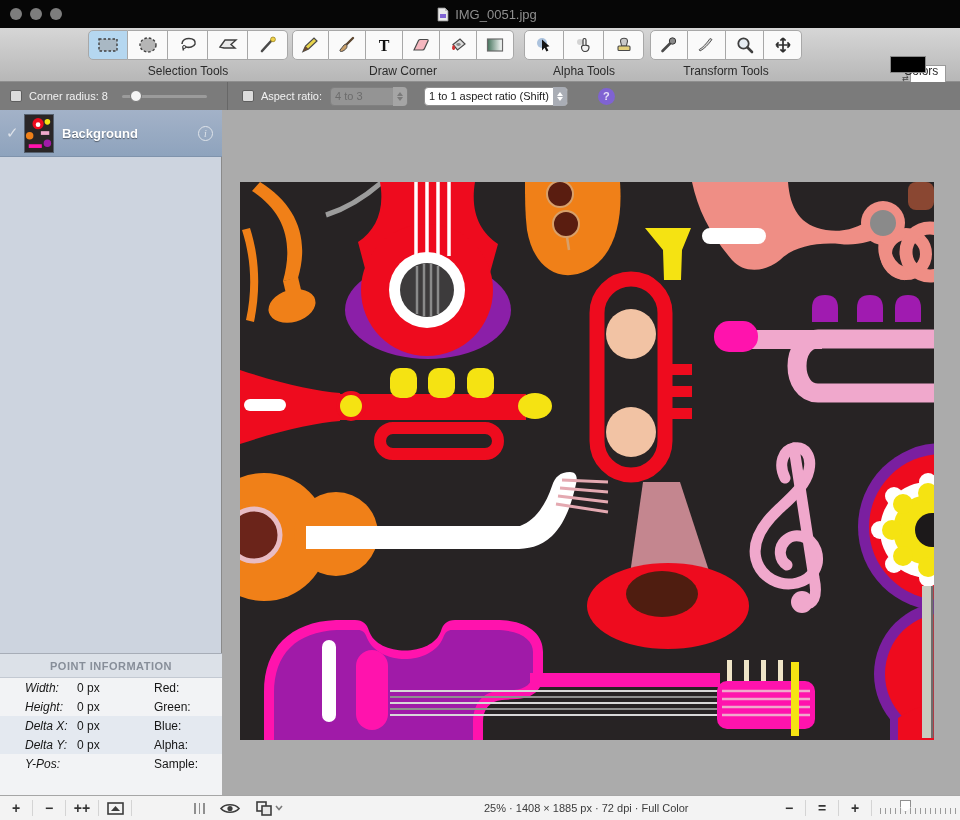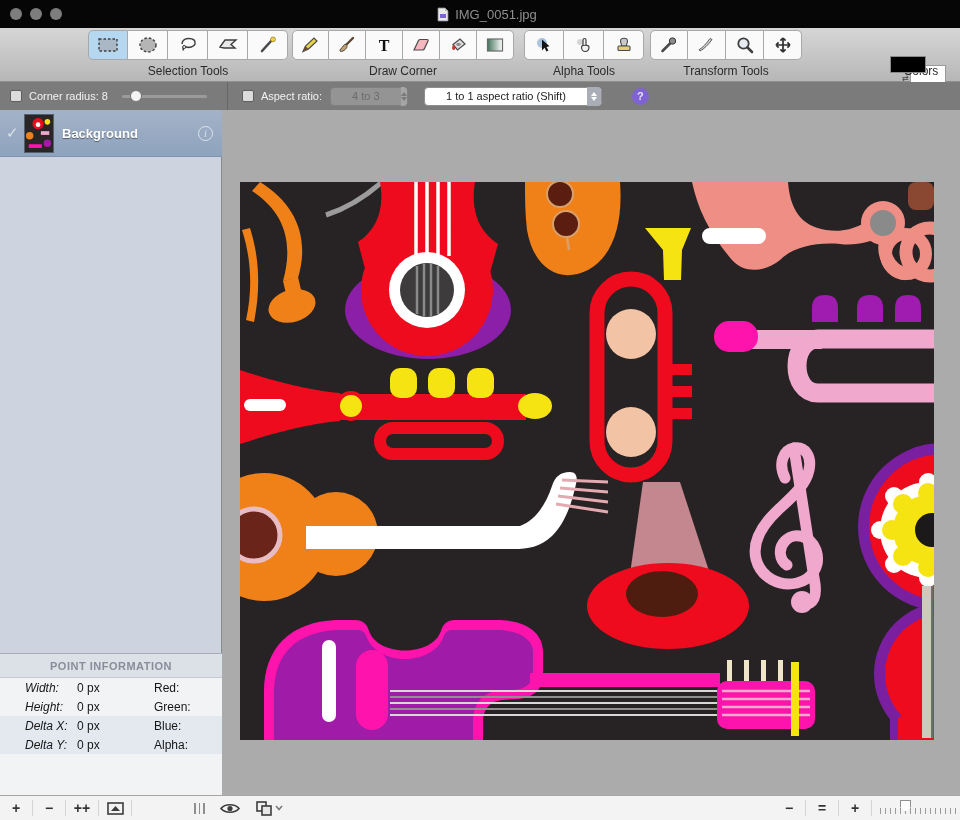--- a/index.html
+++ b/index.html
@@ -44,21 +44,21 @@
                  display:flex; align-items:center; }
   .opt-check { width:12px; height:12px; background:#dcdcdc; border:1px solid #5e5e5e;
                border-radius:2px; flex:none; }
   .opt-label { color:#f2f2f2; font-size:11px; white-space:nowrap;text-align:center; }
   .opt-slider { position:relative; width:85px; height:12px; }
   .opt-slider .track { position:absolute; left:0; right:0; top:5px; height:3px; background:#9b9b9b; border-radius:2px; }
   .opt-slider .knob { position:absolute; left:8px; top:0; width:12px; height:12px; border-radius:50%;
                       background:#f4f4f4; border:1px solid #777; }
   .opt-divider { width:1px; height:28px; background:#676767; }
   .select { height:19px; display:flex; align-items:center; border-radius:4px; font-size:11px; }
-  .select .val { padding:0 21px; white-space:nowrap; }
+  .select .val { padding:0 4px; white-space:nowrap; }
   .select .stepper { width:14px; height:19px; border-radius:0 4px 4px 0; display:flex; flex-direction:column;
                      align-items:center; justify-content:center; gap:1px; }
   .select .stepper i { width:0; height:0; border-left:3px solid transparent; border-right:3px solid transparent; }
   .stepper i.up { border-bottom:4px solid #fff; } .stepper i.dn { border-top:4px solid #fff; }
   .sel-disabled { background:#949494; border:1px solid #808080; color:#6c6c6c; width:78px; justify-content:space-between; }
   .sel-disabled .stepper { background:#a5a5a5; }
   .sel-disabled .stepper i.up { border-bottom-color:#7a7a7a; } .sel-disabled .stepper i.dn { border-top-color:#7a7a7a; }
   .sel-enabled { background:#fff; color:#222; border:1px solid #8e8e8e; }
   .sel-enabled .stepper { background:#a9adb5; }
   .help-btn { width:17px; height:17px; border-radius:50%; background:#7f63d2; color:#e6e0f8;
@@ -327,20 +327,26 @@
         <span class="pp-l">Delta X:</span>
         <span class="pp-lv">0 px</span>
         <span class="pp-r">Blue:</span>
         <span class="pp-rv"></span>
       </div>
       <div class="pp-row shaded">
         <span class="pp-l">Delta Y:</span>
         <span class="pp-lv">0 px</span>
         <span class="pp-r">Alpha:</span>
         <span class="pp-rv"></span>
+      </div>
+      <div class="pp-row">
+        <span class="pp-l">Y-Pos:</span>
+        <span class="pp-lv"></span>
+        <span class="pp-r">Sample:</span>
+        <span class="pp-rv"><span class="sample-swatch"></span></span>
       </div>
     </div>
   </div>
 
   <div class="canvas-area">
     <div class="canvas-img">
       <svg width="694" height="558" viewBox="0 0 694 558">
         <rect width="694" height="558" fill="#272324"></rect>
 
         <path d="M142,0 C126,14 108,26 86,33" fill="none" stroke="#9c9c9c" stroke-width="5"></path>
@@ -529,20 +535,21 @@
         <circle cx="11" cy="6.5" r="2.6" fill="#3c3c3c"></circle>
       </svg>
     </div>
     <div class="sb-icon">
       <svg width="30" height="16" viewBox="0 0 30 16">
         <rect x="2" y="2" width="9" height="9" fill="none" stroke="#3c3c3c" stroke-width="1.6"></rect>
         <rect x="7" y="6" width="9" height="9" fill="#e8e8e8" stroke="#3c3c3c" stroke-width="1.6"></rect>
         <path d="M21,6 L24,9.5 L27,6" fill="none" stroke="#7a7a7a" stroke-width="1.6"></path>
       </svg>
     </div>
+    <div class="sb-status">25% · 1408 × 1885 px · 72 dpi · Full Color</div>
     <div class="sb-right">
       <div class="sb-btn">−</div>
       <div class="sb-sep"></div>
       <div class="sb-btn">=</div>
       <div class="sb-sep"></div>
       <div class="sb-btn">+</div>
       <div class="sb-sep"></div>
       <div class="zoom-slider">
         <div class="zoom-ticks"></div>
         <div class="zoom-knob"></div>

